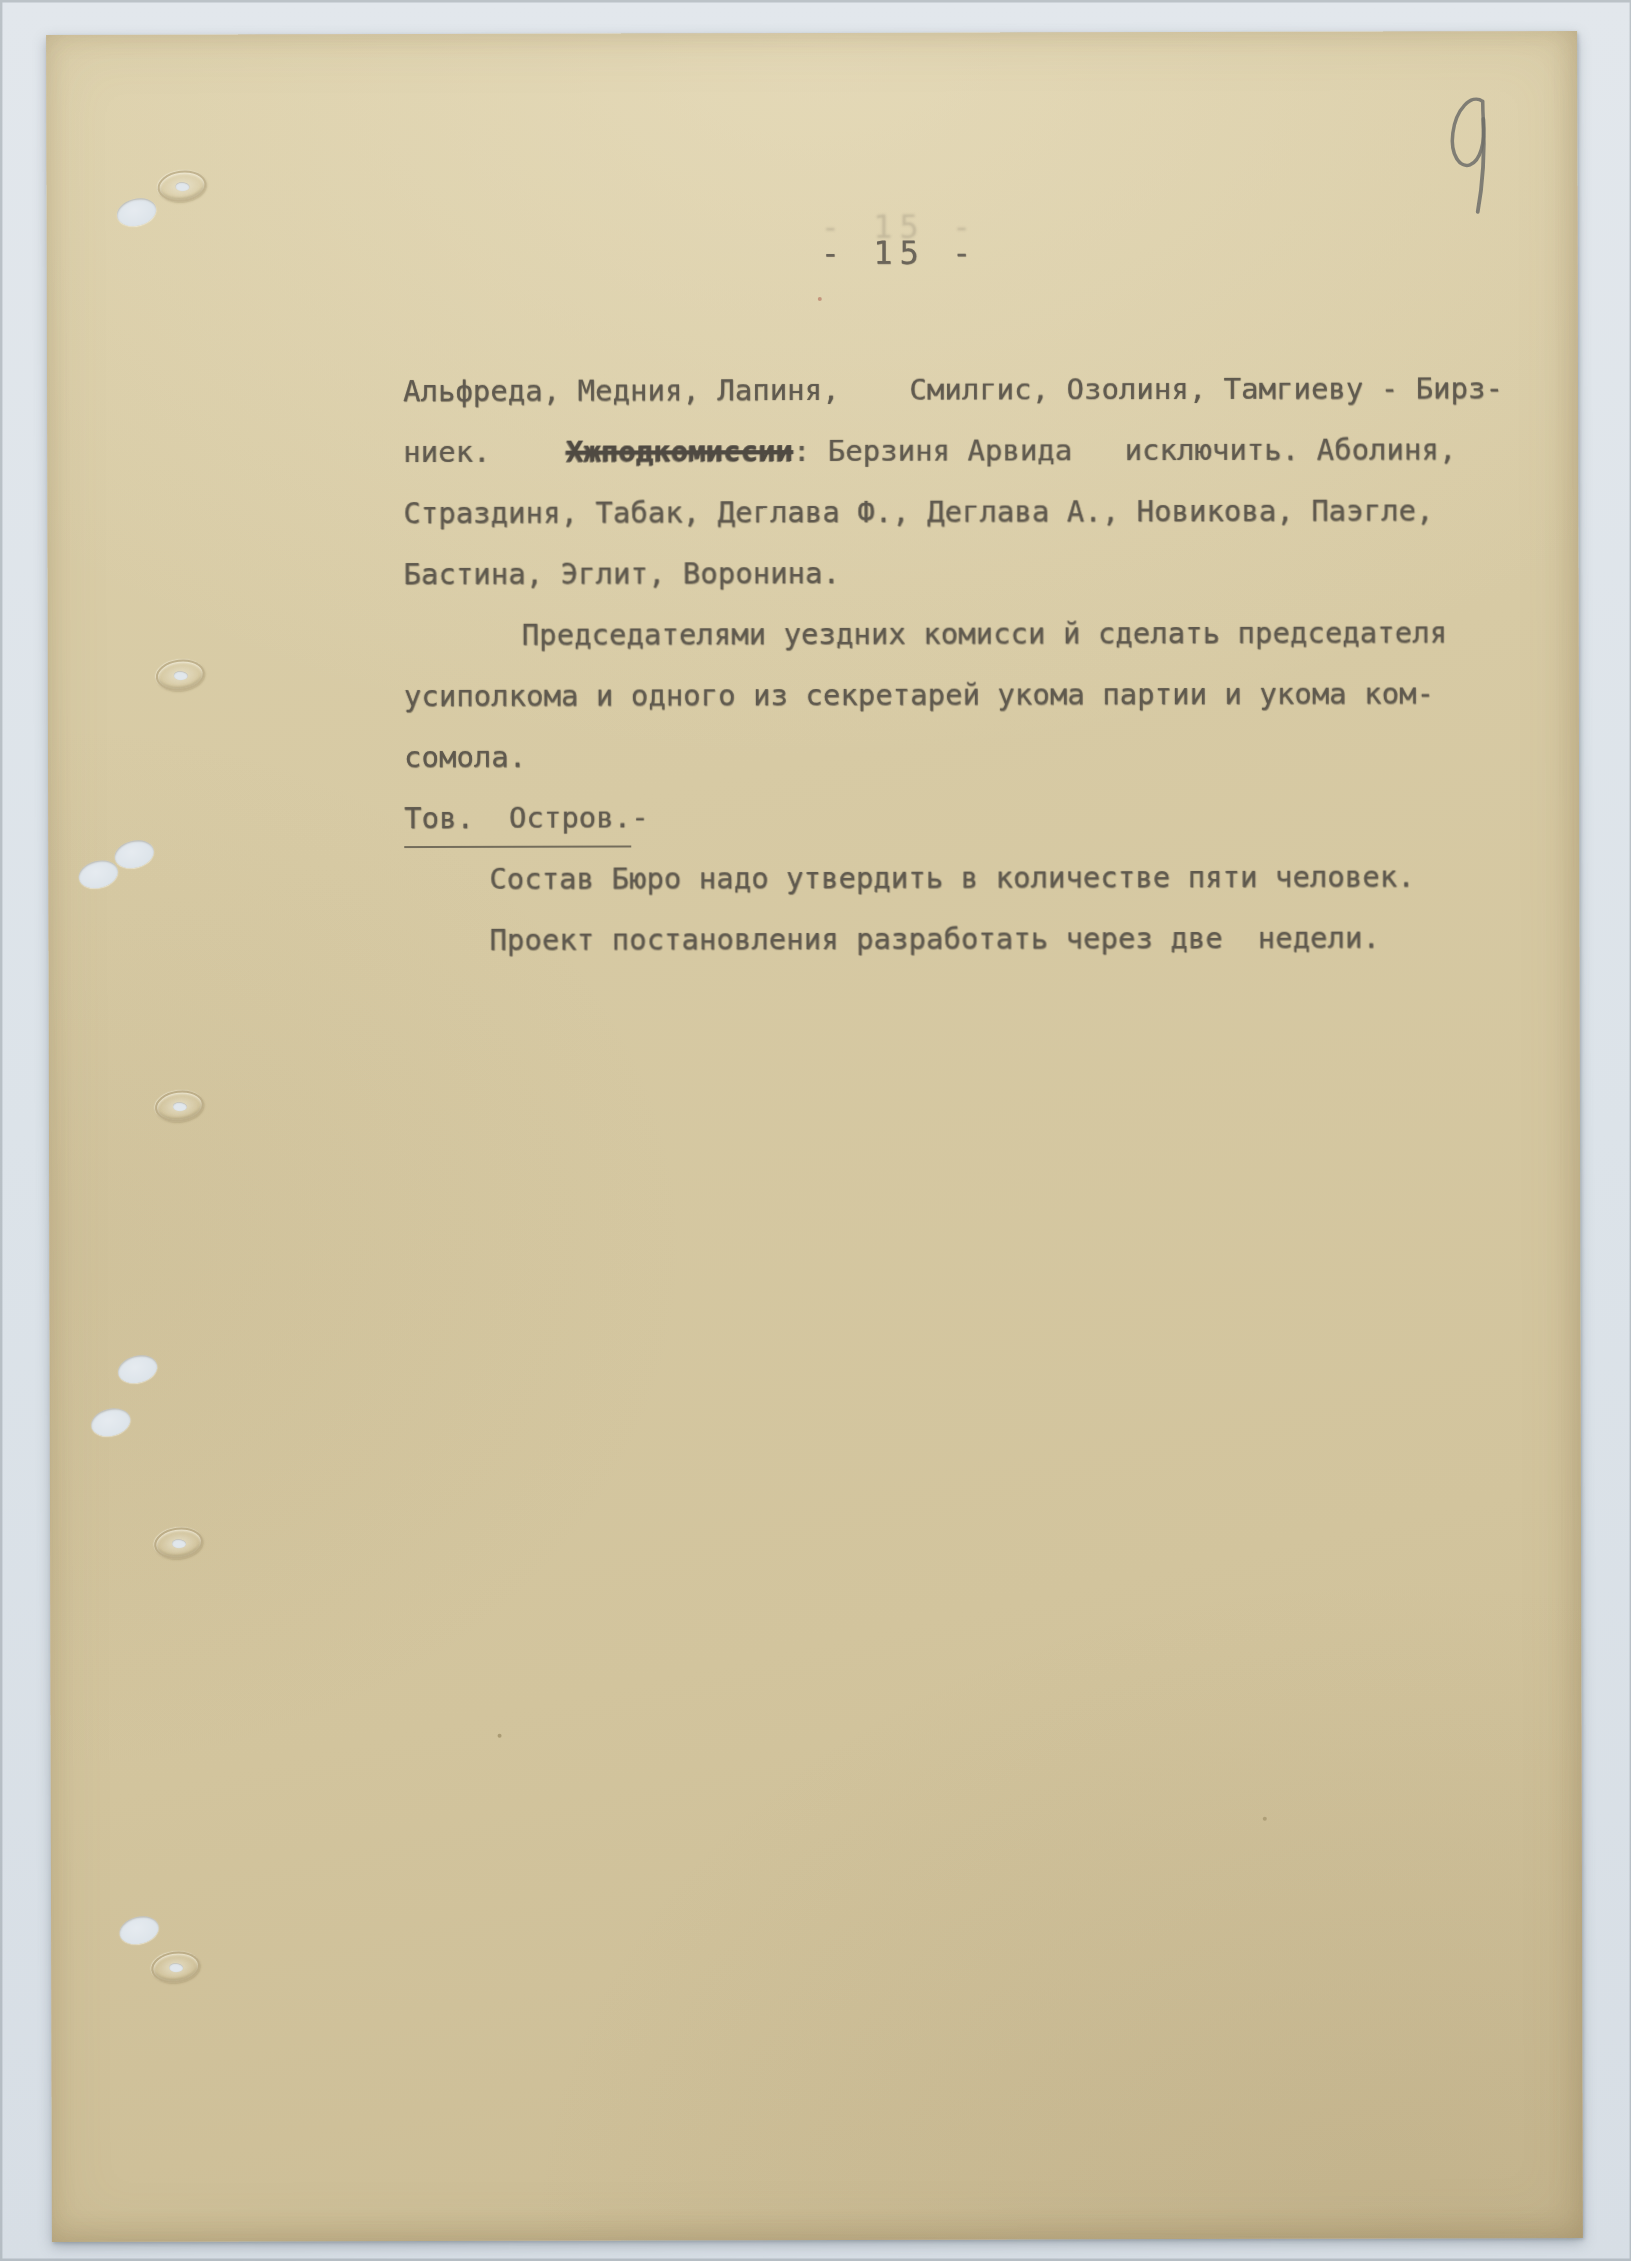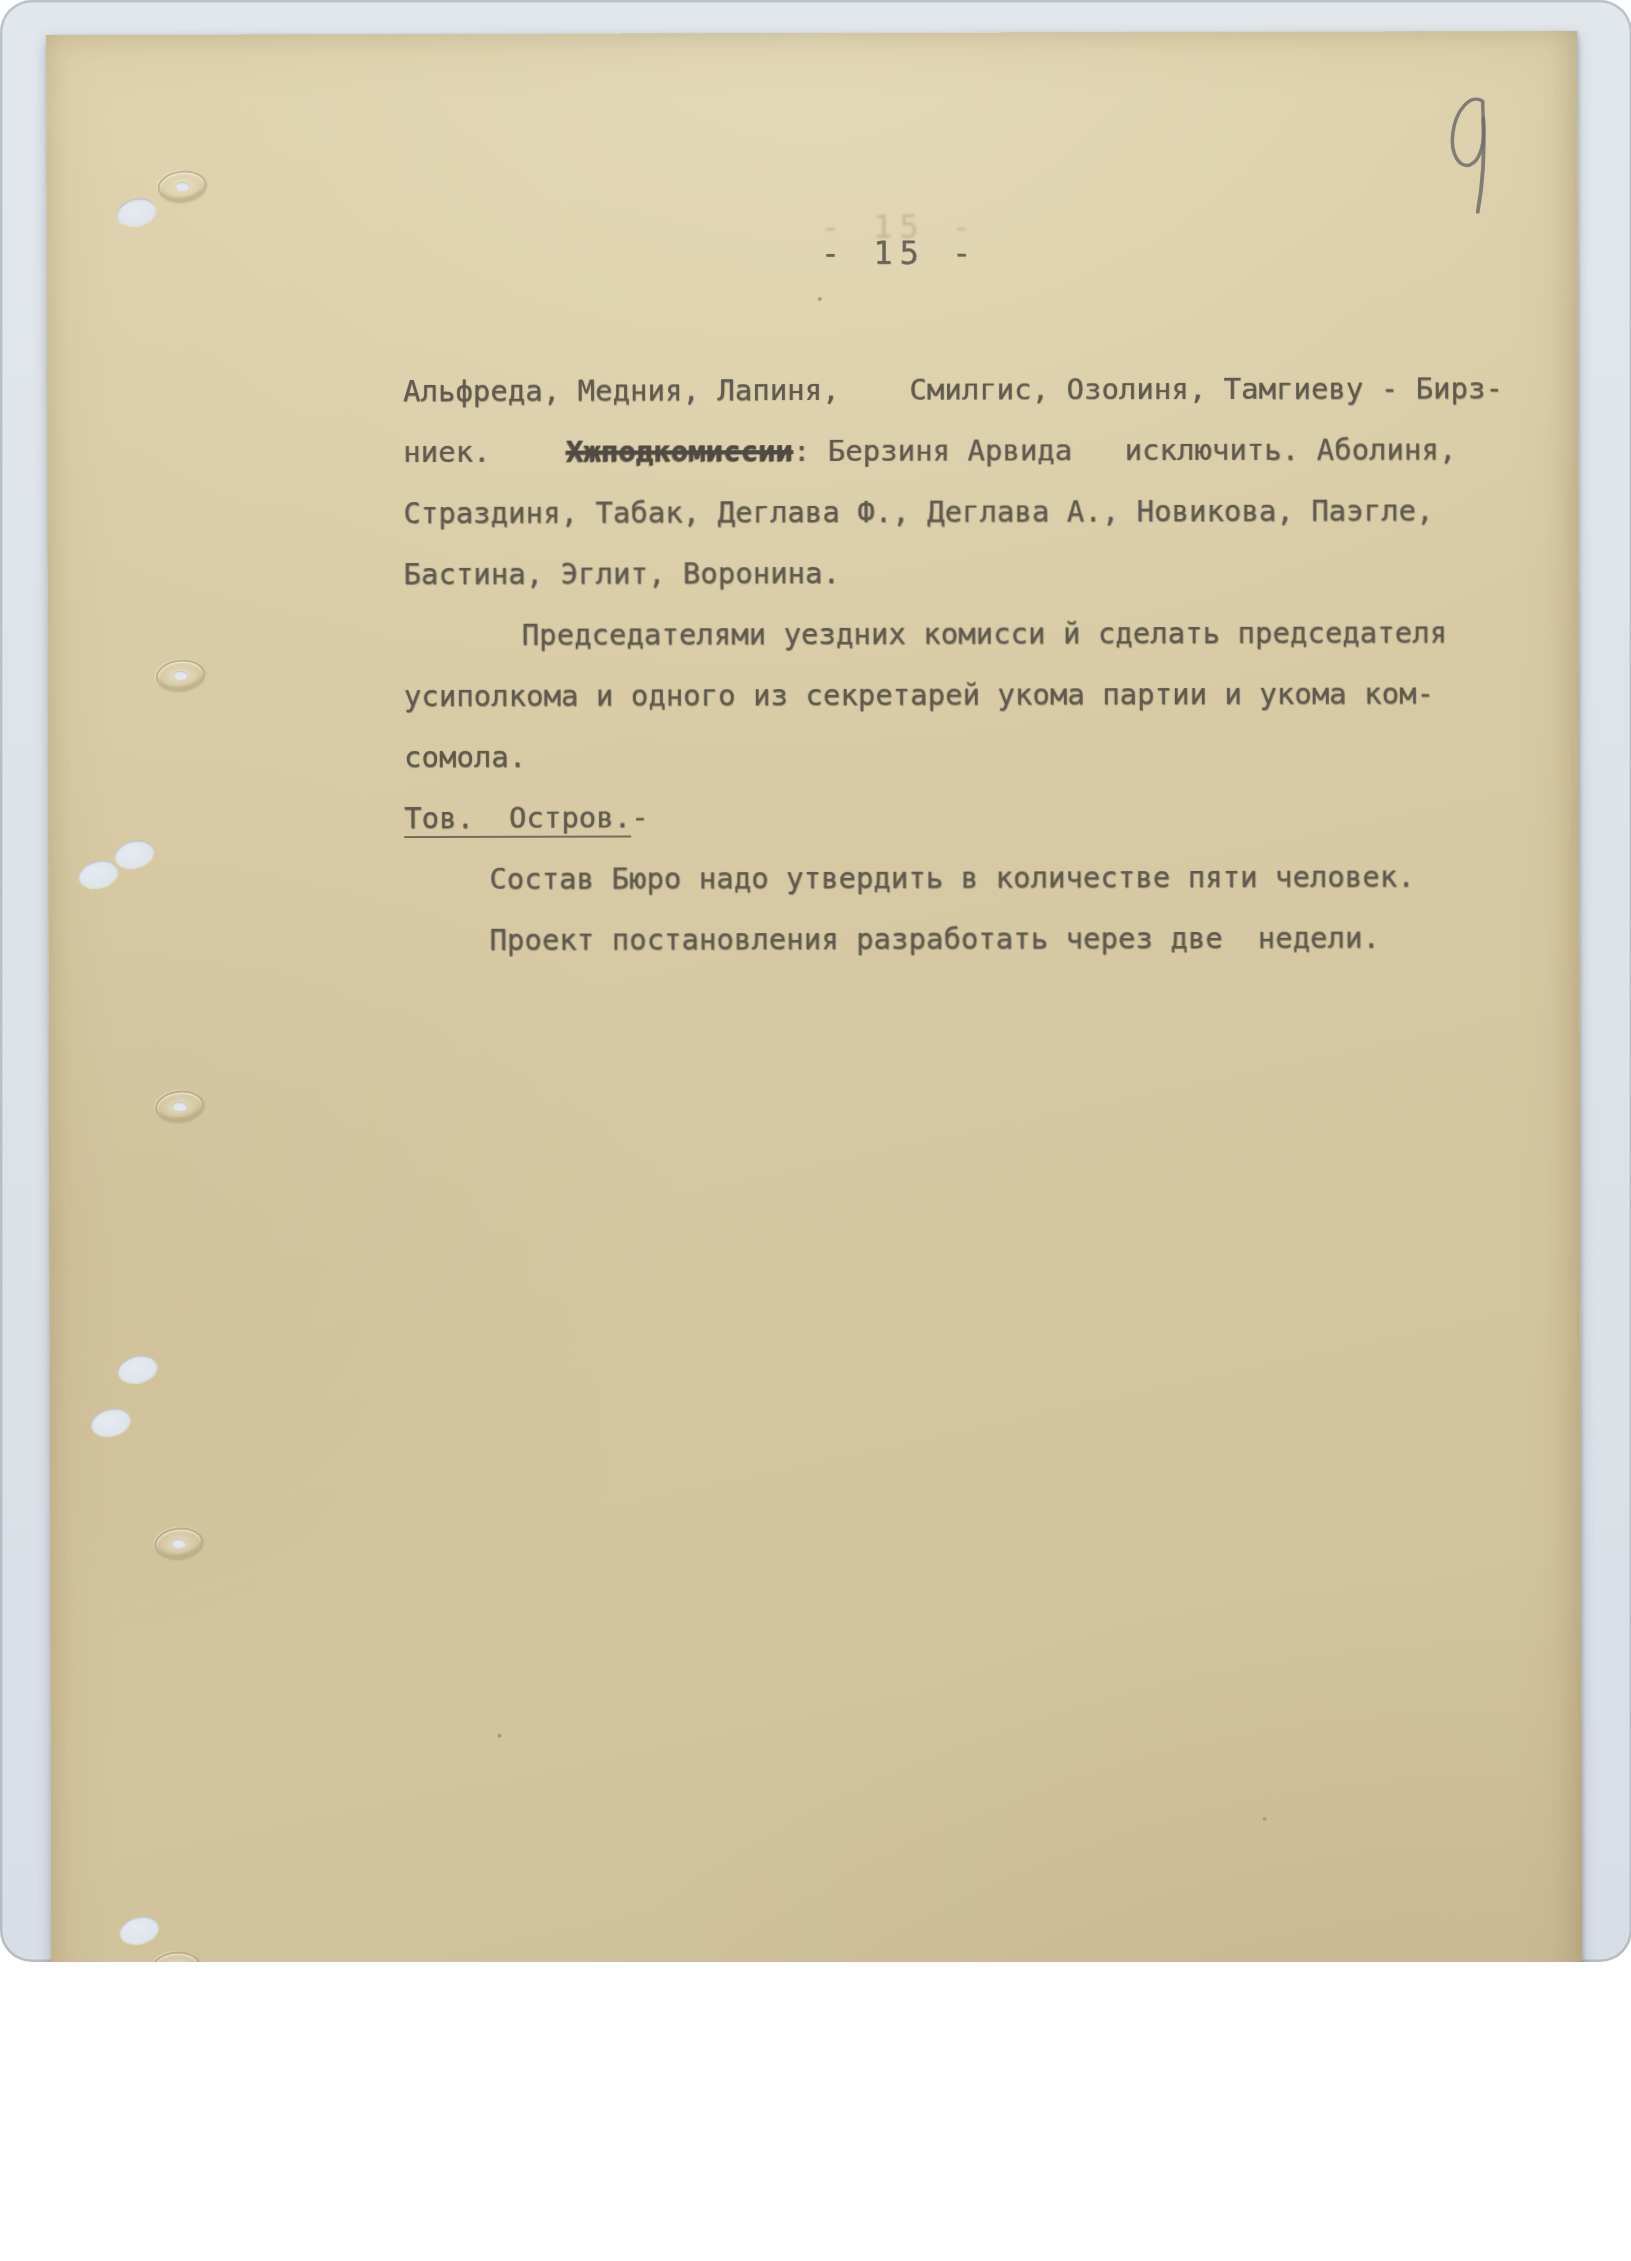--- a/index.html
+++ b/index.html
@@ -2,25 +2,24 @@
 <html style="font-size:9.4px"><head>
 <meta charset="utf-8">
 <style>
   html, body {
     margin: 0; padding: 0;
     width: 1632px; height: 2261px;
     font-family: "DejaVu Sans Mono", monospace;
   }
   .scan {
     position: relative;
-    width: 1632px; height: 1962px;
+    width: 1632px; height: 2261px;
     background: linear-gradient(180deg, #e2e7ec 0%, #dce3e9 50%, #d7dee5 100%);
     overflow: hidden;
     box-shadow: inset 0 0 0 2.4px rgba(140,148,155,0.45);
-    border-radius: 32px;
   }
   .paper {
     position: absolute;
     left: 49px; top: 33px;
     width: 1531px; height: 2207px;
     transform: rotate(-0.15deg);
     background:
       radial-gradient(120% 55% at 50% 0%, rgba(238,228,198,0.50) 0%, rgba(238,228,198,0) 60%),
       radial-gradient(95% 50% at 88% 100%, rgba(148,128,88,0.16) 0%, rgba(148,128,88,0) 60%),
       radial-gradient(70% 40% at 0% 55%, rgba(158,138,98,0.10) 0%, rgba(158,138,98,0) 60%),
@@ -70,21 +69,21 @@
   .struck {
     font-weight: bold;
     color: #45403a;
     text-decoration: line-through;
     text-decoration-thickness: 4.1px;
     text-shadow: 0.6px 0 0 rgba(69,64,58,0.8), -0.6px 0.6px 0.6px rgba(69,64,58,0.6);
     margin-left: 23px;
   }
   .underlined {
     border-bottom: 2.9px solid rgba(74,69,60,0.75);
-    padding-bottom: 1px;
+    padding-bottom: 11px;
   }
   .hole {
     position: absolute;
     border-radius: 50%;
   }
   .hole.clean {
     width: 40px; height: 27px;
     background: radial-gradient(ellipse at 45% 40%, #e6ebf0 0%, #dde4ea 70%, #d5dde4 100%);
     box-shadow:
       inset 0 1.2px 1.8px rgba(118,106,80,0.35),

